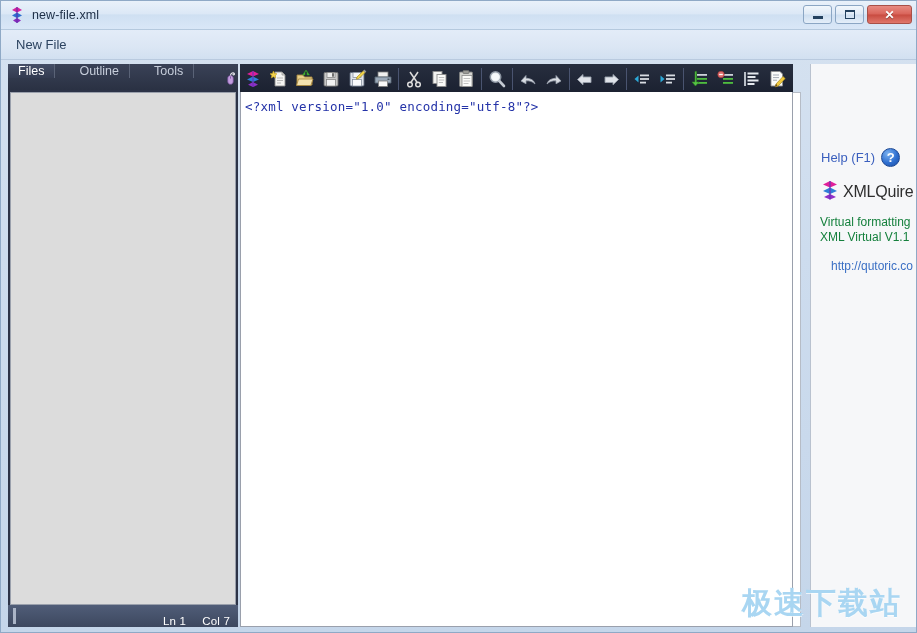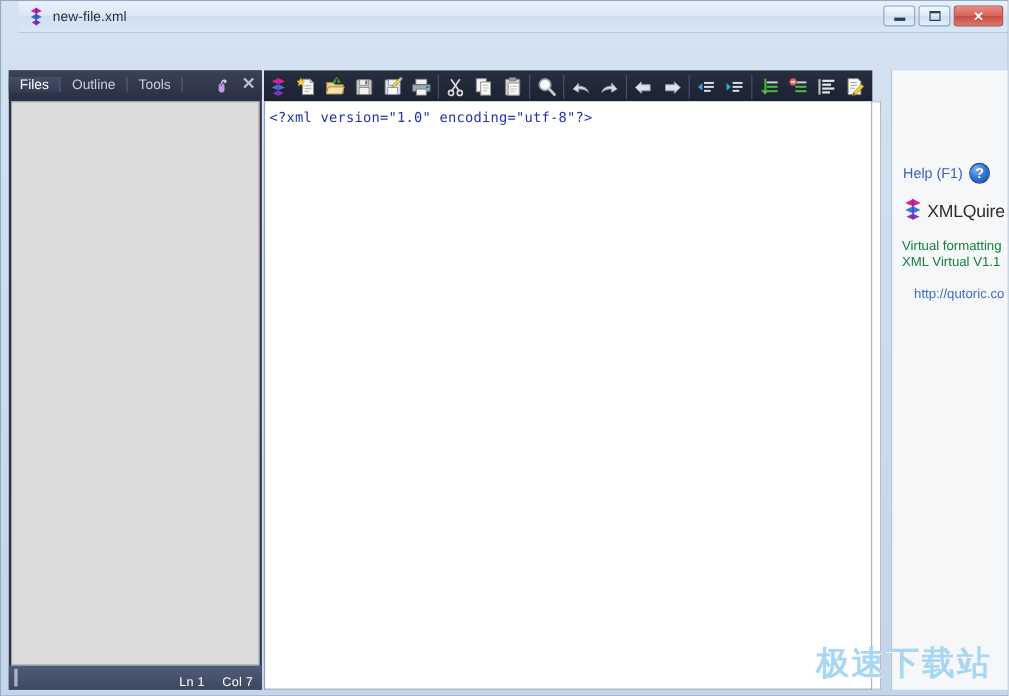--- a/index.html
+++ b/index.html
@@ -13,21 +13,21 @@
   #app {
     position: relative;
     width: 917px; height: 633px;
     background: linear-gradient(to bottom, #d6e2f0 0%, #cddcee 40%, #c5d6ea 100%);
     border: 1px solid #8fa9c6;
     overflow: hidden;
   }
 
   
   .titlebar {
-    position: absolute; top: 0; left: 16px; right: 0; height: 29px;
+    position: absolute; top: 0; left: 0; right: 0; height: 29px;
     background: linear-gradient(to bottom, #e9f1fa 0%, #dce8f6 45%, #cfe0f2 50%, #d9e7f7 100%);
     border-bottom: 1px solid #b5c9de;
     display: flex; align-items: center;
   }
   .title-icon {
     width: 18px; height: 18px; margin-left: 7px; margin-right: 6px;
     position: relative; flex: 0 0 auto;
   }
   .title-text {
     font-size: 12.5px; color: #1c2d45; letter-spacing: .1px;
@@ -66,23 +66,24 @@
   }
 
   
   .left-panel {
     position: absolute; left: 7px; top: 63px;
     width: 230px; height: 563px;
     background: #2c3347;
     display: flex; flex-direction: column;
   }
   .tabstrip {
-    height: 26px; display: flex; align-items: center;
+    height: 26px; display: flex; align-items: flex-start;
     background: linear-gradient(to bottom, #3a4257 0%, #2a3143 100%);
     position: relative;
+    gap: 14px;
   }
   .tab {
     display: flex; align-items: center; padding: 0 10px;
     font-size: 12.5px; color: #e9edf5;
     border-right: 1px solid #5a6377;
   }
   .tab.active {
     background: linear-gradient(to bottom, #454e66 0%, #333b50 100%);
     color: #ffffff;
   }
@@ -232,20 +233,23 @@
       <div class="winbtn">
         <span class="minsym"></span>
       </div>
       <div class="winbtn">
         <span class="maxsym"></span>
       </div>
       <div class="winbtn close">✕</div>
     </div>
   </div>
 
+  <div class="menubar">
+    <div class="menu-item">New File</div>
+  </div>
 
   <div class="left-panel">
 
     <div class="tabstrip">
       <div class="tab active">Files</div>
       <div class="tab inactive">Outline</div>
       <div class="tab inactive">Tools</div>
       <div class="tabstrip-spacer"></div>
       <div class="tab-tool">
         <svg width="17" height="17" viewBox="0 0 17 17">

